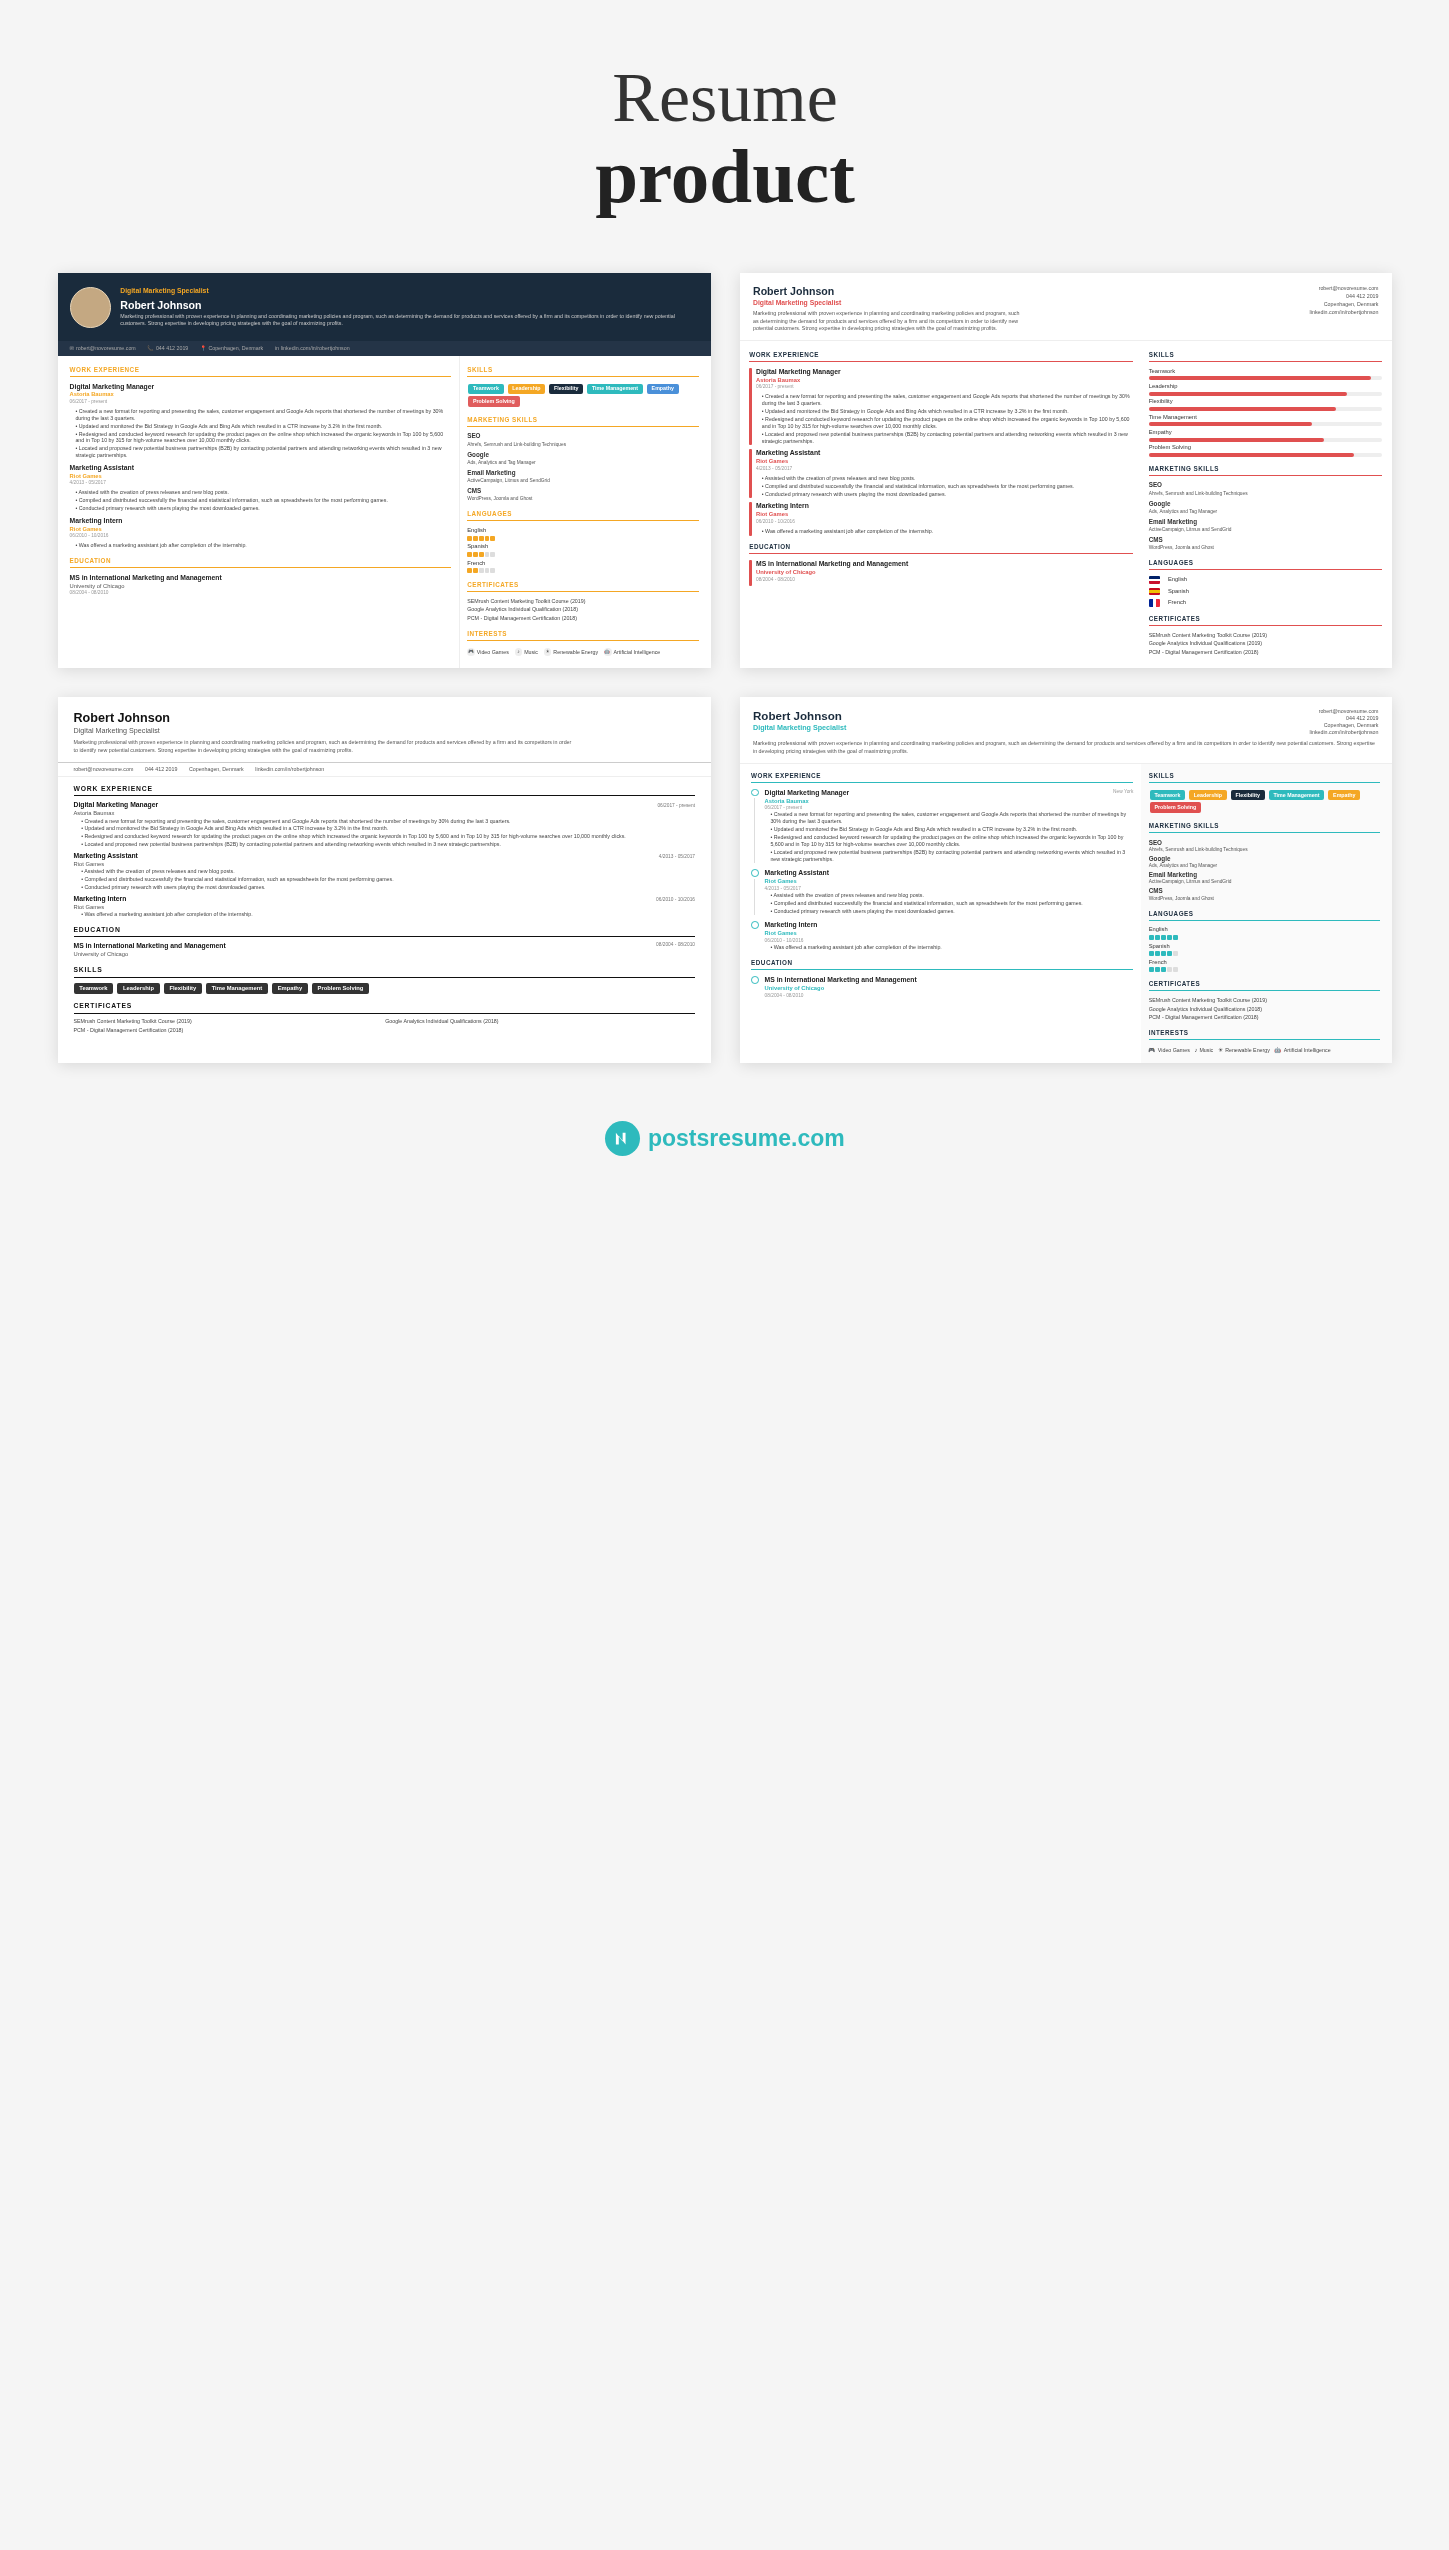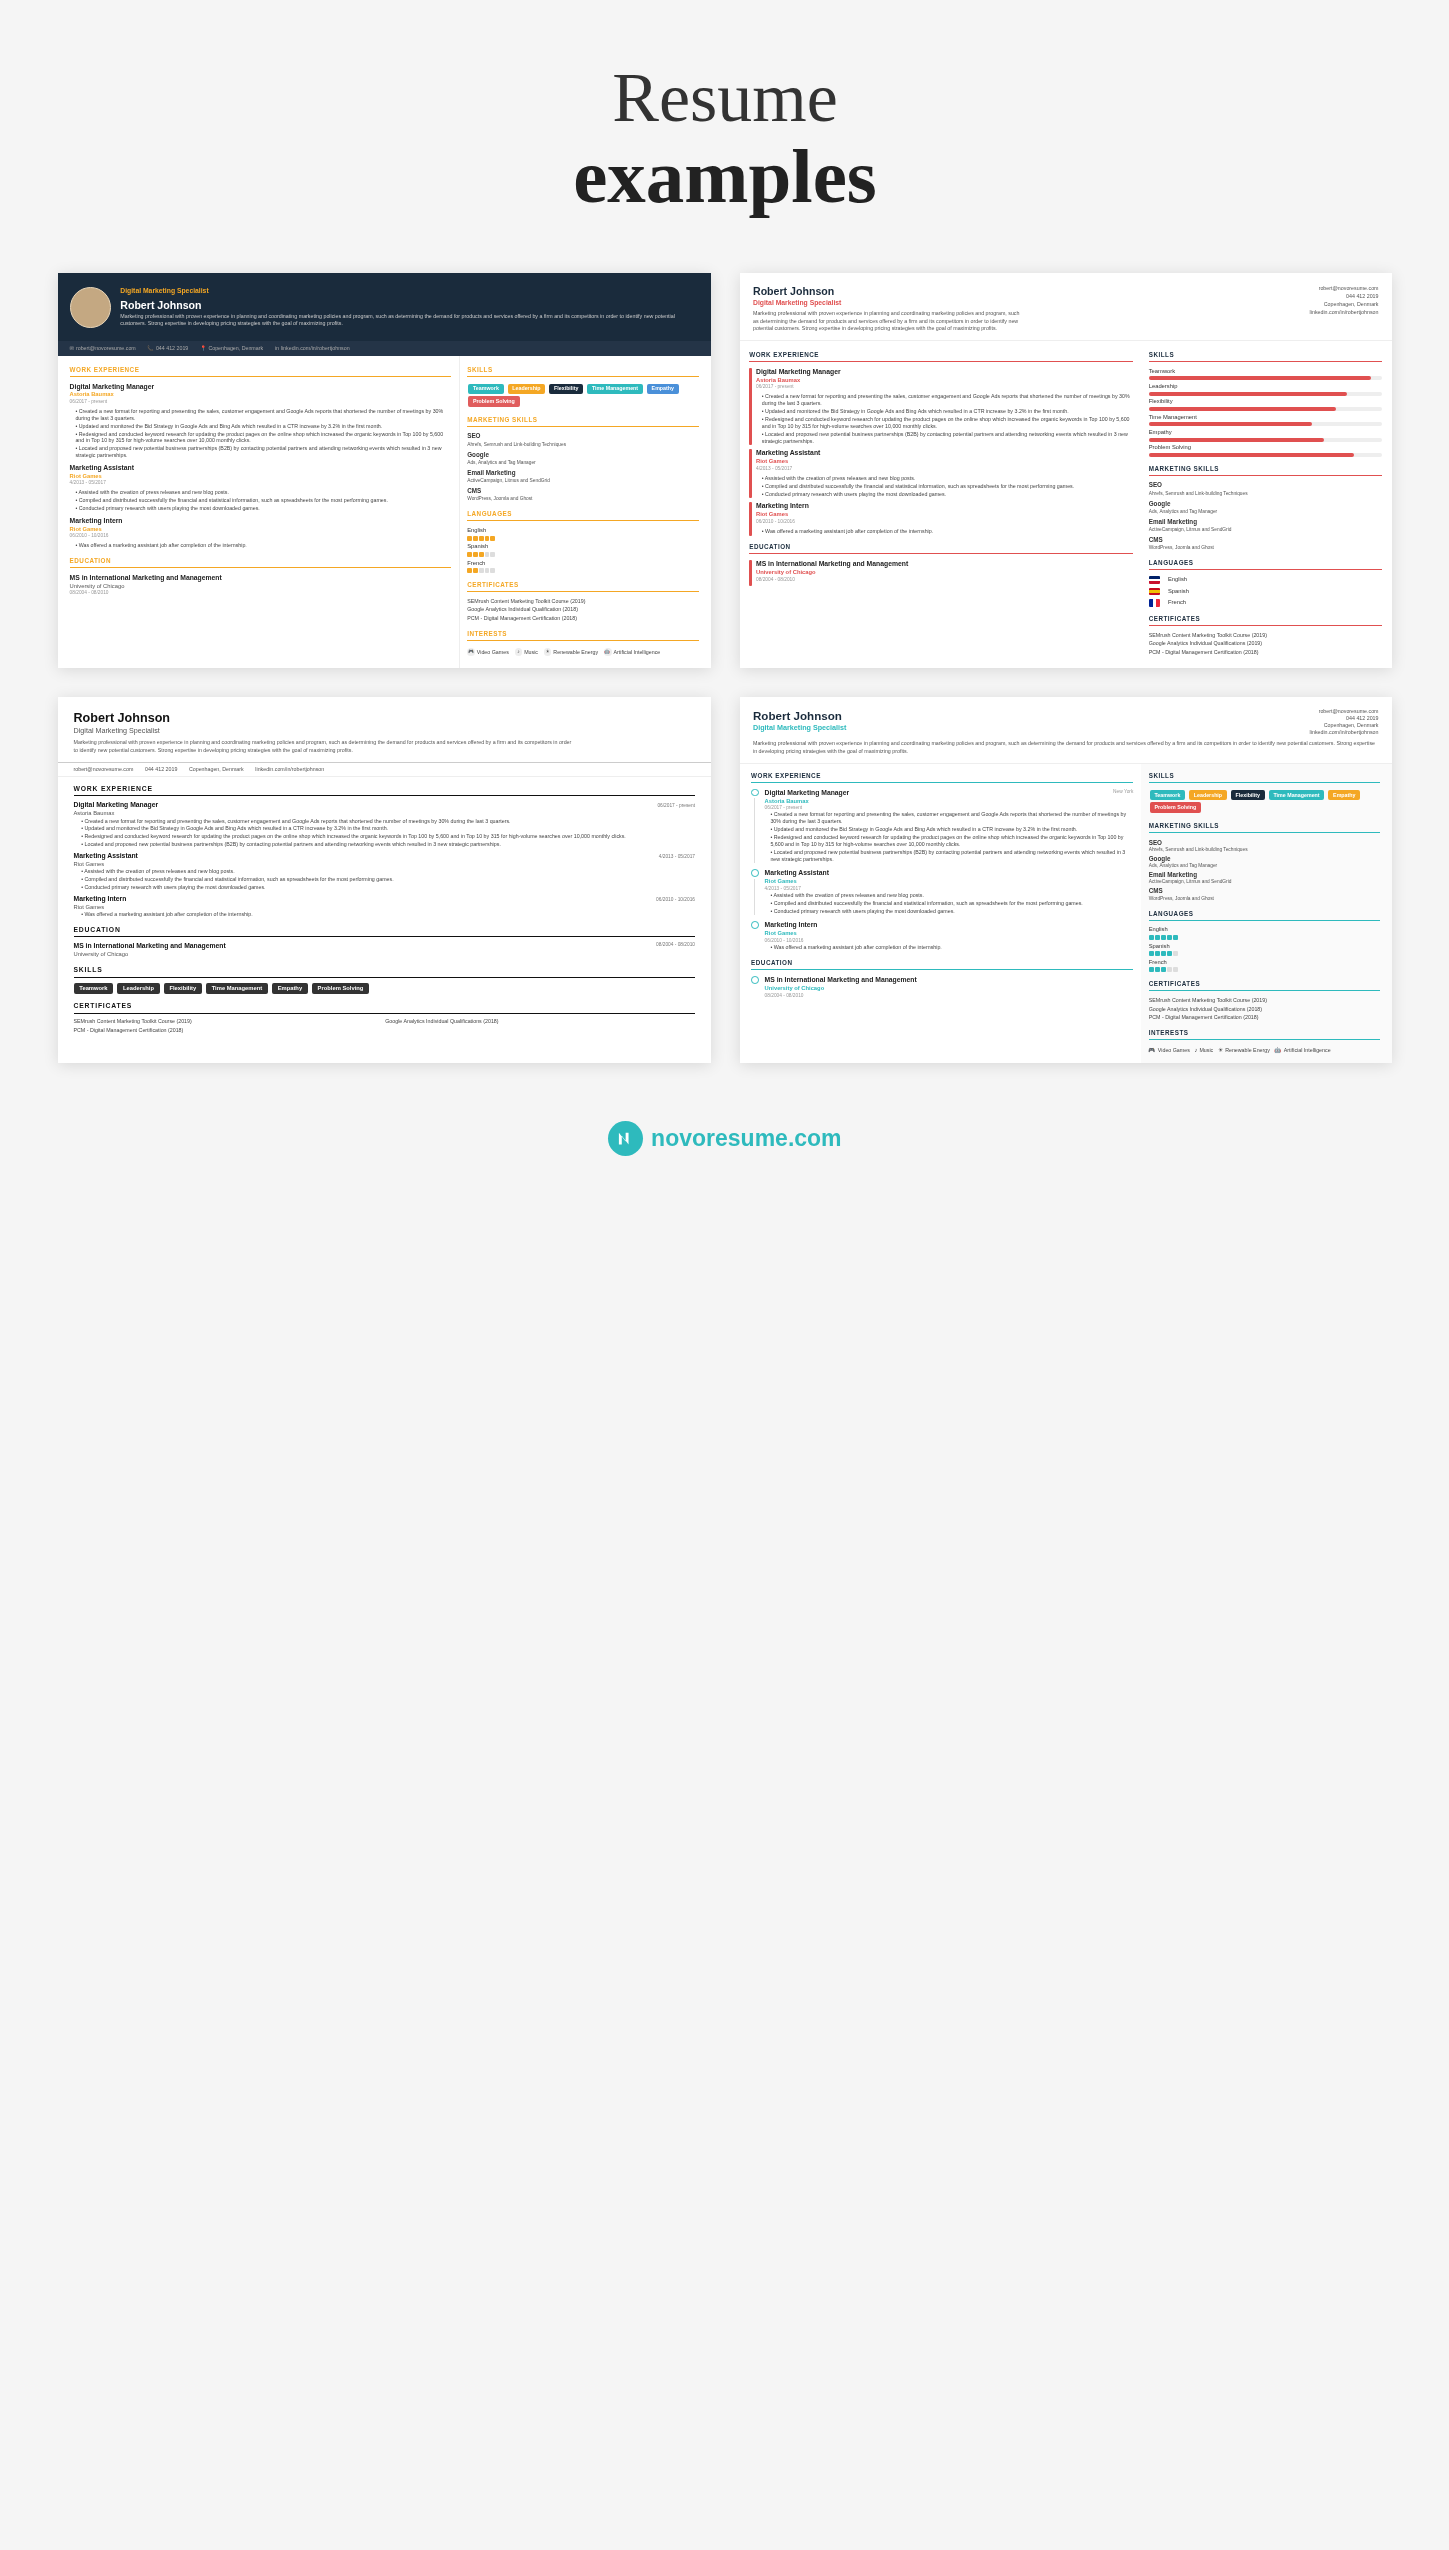--- a/index.html
+++ b/index.html
@@ -323,21 +323,21 @@
     .footer-logo .logo-text {
       font-size: 23px; font-weight: 700; color: #333;
     }
     .footer-logo .logo-text span { color: #2ebabd; }
   </style>
 </head>
 <body>
 
 <div class="page-header">
   <span class="title-resume">Resume</span>
-  <span class="title-examples">examples</span>
+  <span class="title-examples">product</span>
 </div>
 
 <div class="resume-grid">
 
   <div class="resume-card resume1">
     <div class="r-header">
       <div class="photo"></div>
       <div class="info">
         <div class="subtitle">Digital Marketing Specialist</div>
         <h1>Robert Johnson</h1>
@@ -829,17 +829,17 @@
 </div>
 
 <div class="page-footer">
   <div class="footer-logo">
     <div class="n-icon">
       <svg width="19.3" height="19.3" viewBox="0 0 20 20" fill="none" xmlns="http://www.w3.org/2000/svg">
         <path d="M3 16V4L10 13V4H13V16L6 7V16H3Z" fill="white"></path>
       </svg>
     </div>
     <span class="logo-text">
-      <span>novo</span><span style="color:#2ebabd;">resume</span><span>.com</span>
+      <span>posts</span><span style="color:#2ebabd;">resume</span><span>.com</span>
     </span>
   </div>
 </div>
 
 
 </body></html>

